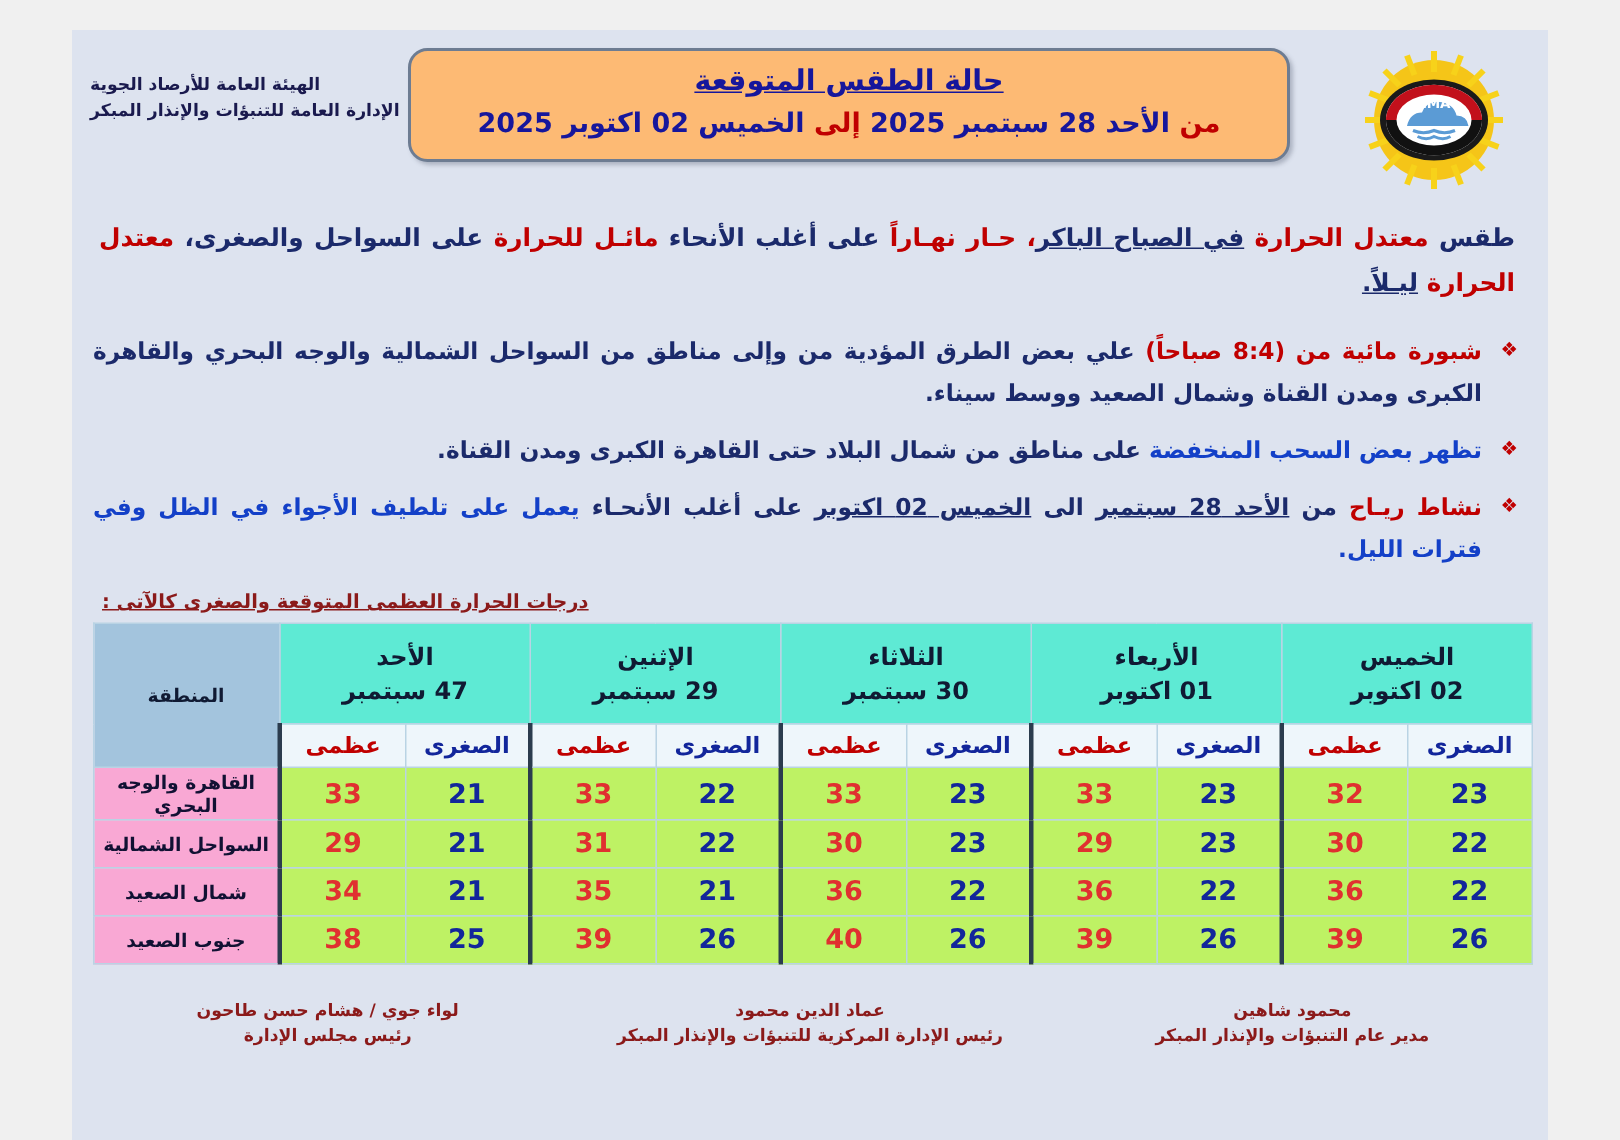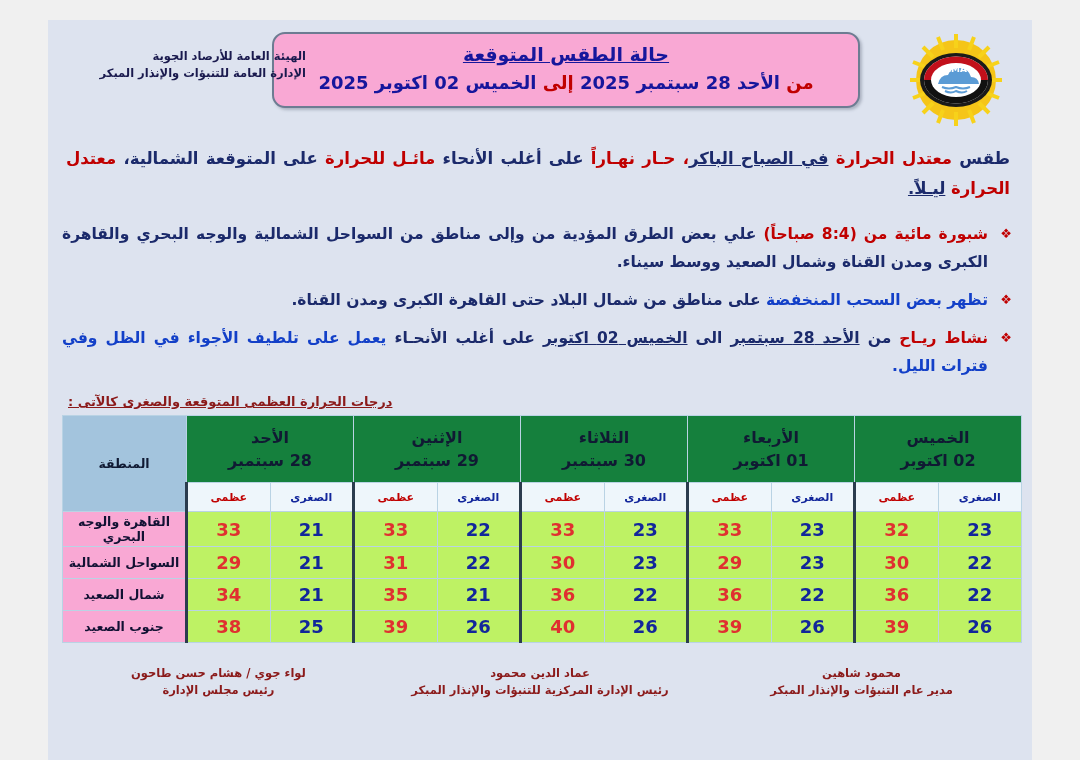--- a/index.html
+++ b/index.html
@@ -36,21 +36,21 @@
     height: 96px;
   }
   .logo-wrap svg { display: block; }
 
   .title-box {
     position: absolute;
     right: 172px;
     top: 12px;
     width: 588px;
     height: 76px;
-    background: #f9a8d4;
+    background: #fdba74;
     border: 2px solid #6d7c92;
     border-radius: 13px;
     box-shadow: 2px 2px 3px rgba(80,90,110,.35);
     text-align: center;
     box-sizing: border-box;
     padding-top: 7px;
   }
   .title-main {
     font-size: 19px;
     font-weight: bold;
@@ -66,21 +66,21 @@
     line-height: 28px;
     margin-top: 2px;
   }
   .title-sub .accent-red { color: #c00000; }
 
   .org-block {
     position: absolute;
     left: 12px;
     top: 28px;
     width: 246px;
-    text-align: right;
+    text-align: left;
     color: #1a1a4e;
     font-size: 11.5px;
     font-weight: bold;
     line-height: 17px;
   }
 
   
   .body-area {
     padding: 0 18px 0 14px;
   }
@@ -142,21 +142,21 @@
     direction: rtl;
   }
 
   table.temps th, table.temps td {
     border: 1px solid #b9d3e4;
     text-align: center;
     vertical-align: middle;
   }
 
   th.day-head {
-    background: #15803d;
+    background: #5eead4;
     border: 1px solid #6f93ae;
     border-left: 3px solid #2b3c4e;
     color: #101a33;
     font-size: 16px;
     font-weight: bold;
     line-height: 23px;
     height: 62px;
     padding: 2px 4px;
     margin-left: 31px;
   }
@@ -167,21 +167,21 @@
     background: #a3c4dd;
     border: 1px solid #6f93ae;
     color: #101a33;
     font-size: 12.5px;
     font-weight: bold;
     width: 120px;
   }
 
   th.sub {
     background: #eef6fb;
-    font-size: 11px;
+    font-size: 15px;
     font-weight: bold;
     height: 26px;
   }
   th.sub.max { color: #c00000; }
   th.sub.min { color: #12269b; }
   th.sub.sep { border-left: 3px solid #2b3c4e; }
 
   td.val {
     background: #bef264;
     font-size: 18px;
@@ -279,21 +279,21 @@
   </div>
 
   <div class="body-area">
 
     <div class="para">
       <span class="b">طقس</span>
       <span class="r">معتدل الحرارة</span>
       <span class="b u">في الصباح الباكر</span><span class="r">، حـار نهـاراً</span>
       <span class="b">على أغلب الأنحاء</span>
       <span class="r">مائـل للحرارة</span>
-      <span class="b">على المتوقعة الشمالية،</span>
+      <span class="b">على السواحل والصغرى،</span>
       <span class="r">معتدل الحرارة</span>
       <span class="b u">ليـلاً.</span>
     </div>
 
     <div class="bullet-list">
 
       <div class="bullet">
         <span class="marker">❖</span>
         <span class="r">شبورة مائية من (8:4 صباحاً)</span>
         <span class="nv">علي بعض الطرق المؤدية من وإلى مناطق من السواحل الشمالية والوجه البحري والقاهرة الكبرى ومدن القناة وشمال الصعيد ووسط سيناء.</span>
@@ -337,21 +337,21 @@
           <th class="day-head" colspan="2">
             <span class="dname">الثلاثاء</span>
             <span class="ddate">30 سبتمبر</span>
           </th>
           <th class="day-head" colspan="2">
             <span class="dname">الإثنين</span>
             <span class="ddate">29 سبتمبر</span>
           </th>
           <th class="day-head" colspan="2">
             <span class="dname">الأحد</span>
-            <span class="ddate">28 سبتمبر</span>
+            <span class="ddate">47 سبتمبر</span>
           </th>
           <th class="region-head" rowspan="2">المنطقة</th>
         </tr>
         <tr>
           <th class="sub min">الصغرى</th>
           <th class="sub max sep">عظمى</th>
           <th class="sub min">الصغرى</th>
           <th class="sub max sep">عظمى</th>
           <th class="sub min">الصغرى</th>
           <th class="sub max sep">عظمى</th>

